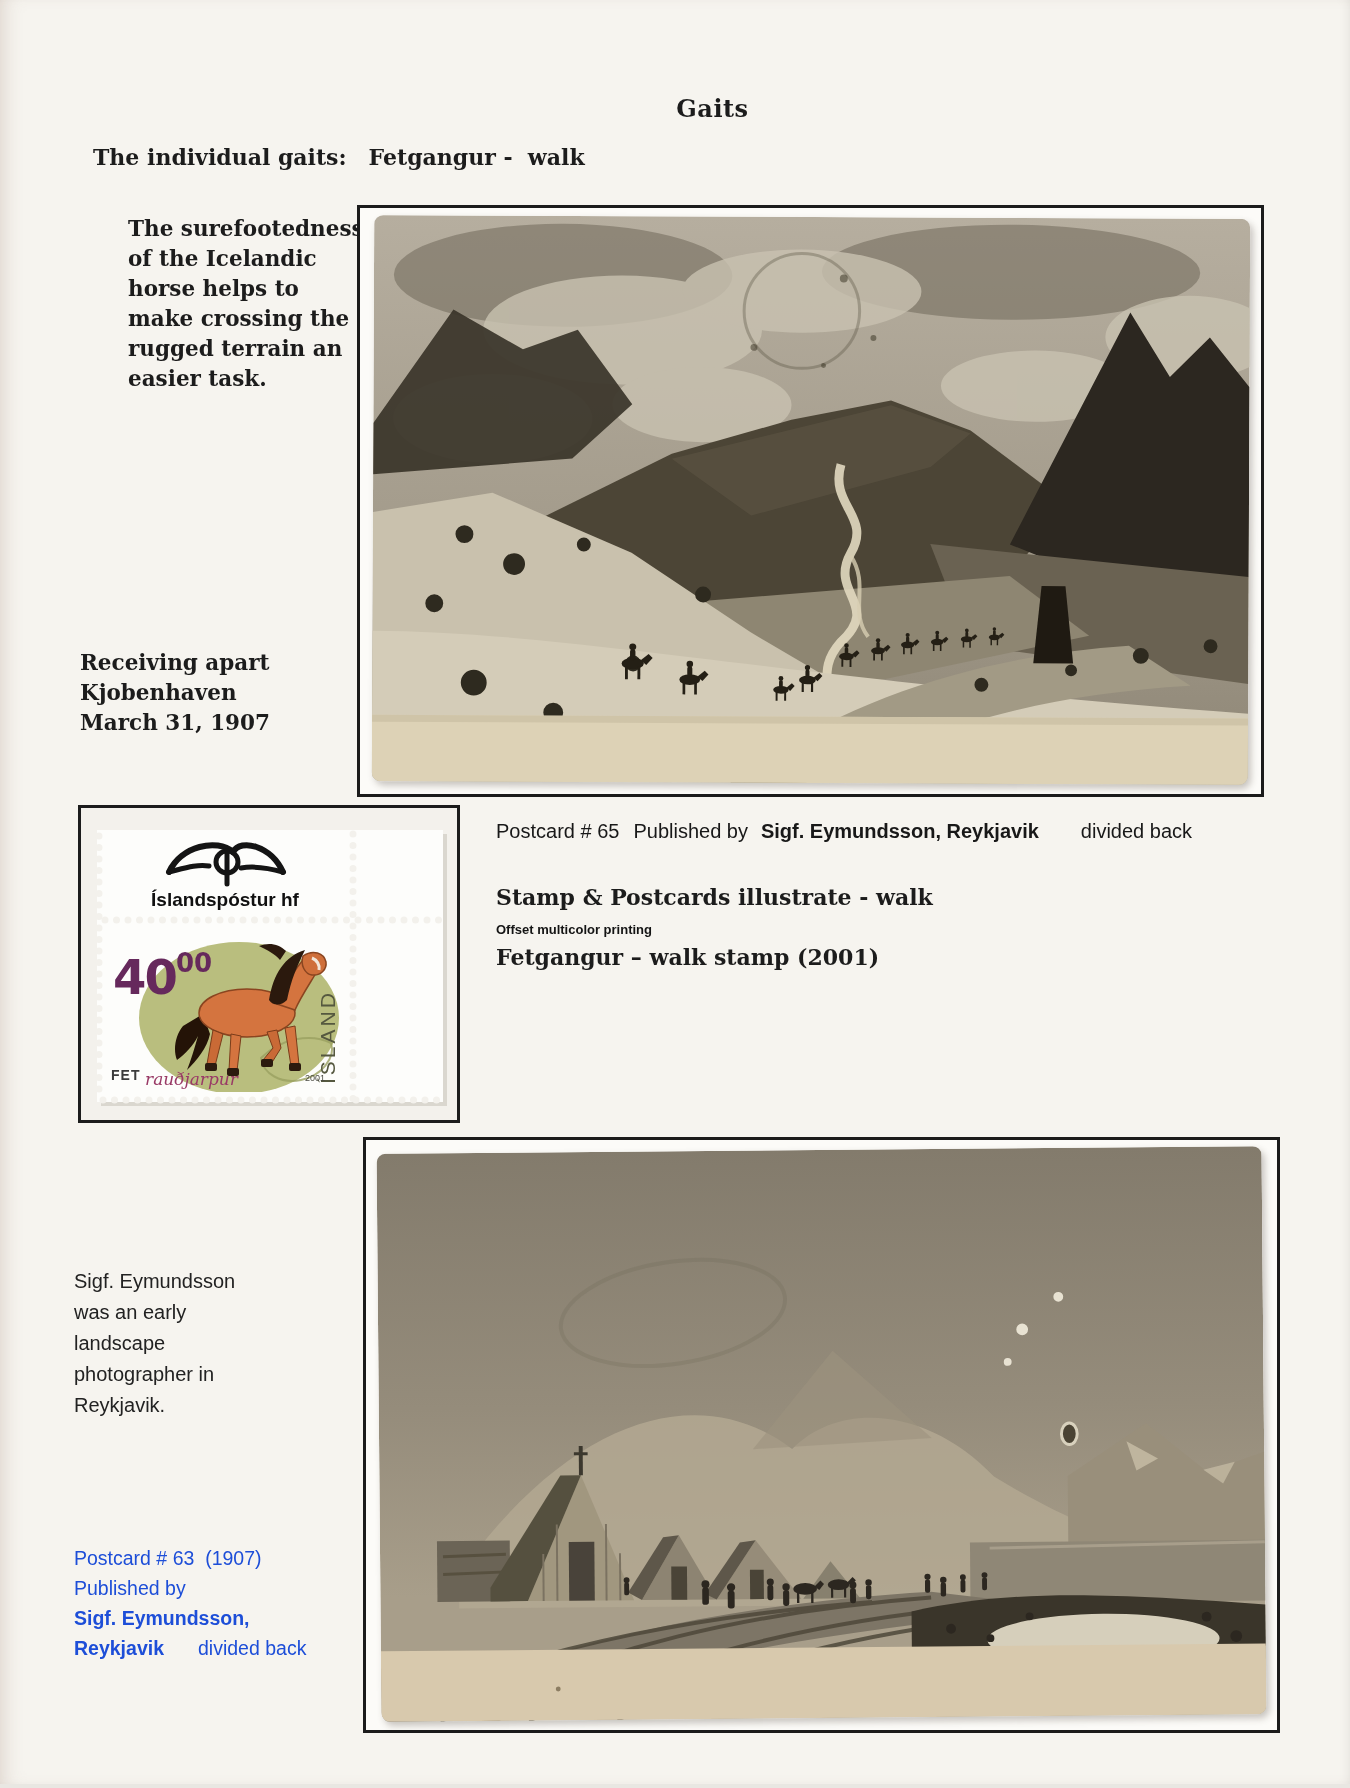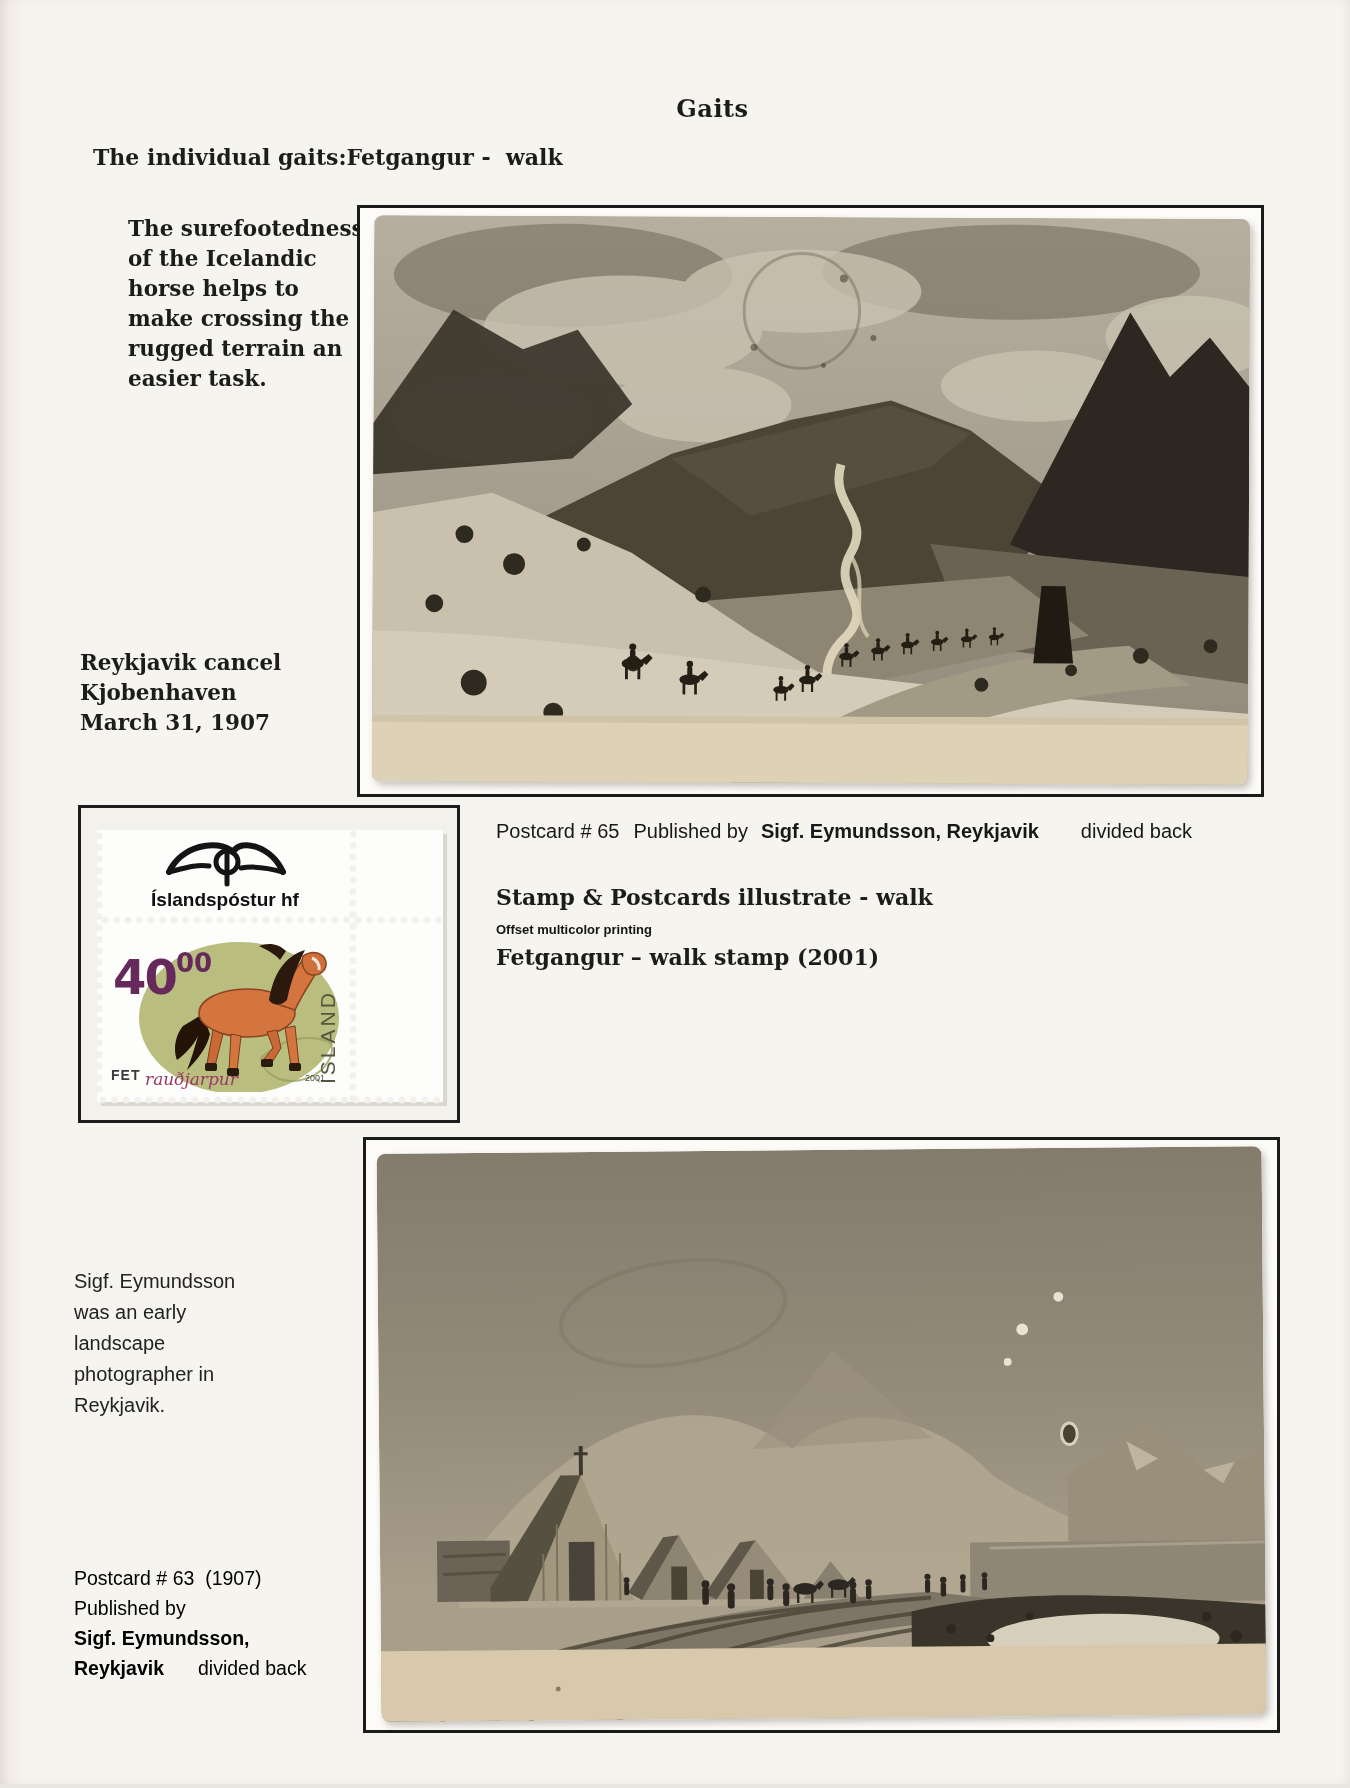--- a/index.html
+++ b/index.html
@@ -9,21 +9,21 @@
     font-family:"DejaVu Serif","Liberation Serif",serif;color:#1c1c1c;
     box-shadow:inset 14px 0 22px -14px rgba(120,80,60,.25), inset -8px 0 14px -10px rgba(0,0,0,.12);
   }
   .abs{position:absolute;}
   .pre{white-space:pre;}
   .title{
     left:75px;top:94px;width:1275px;text-align:center;
     font-weight:700;font-size:24px;letter-spacing:.5px;
   }
   .subtitle{left:93px;top:144px;font-weight:700;font-size:22px;}
-  .subtitle .val{}
+  .subtitle .val{margin-left:22px;}
   .serif-block{font-weight:700;font-size:21.5px;line-height:30px;}
   .sans{font-family:"Liberation Sans","DejaVu Sans",sans-serif;}
   .frame{border:3px solid #1b1b1b;background:#fcfbf8;box-sizing:border-box;}
   .frame1{left:357px;top:205px;width:907px;height:592px;}
   .frame2{left:363px;top:1137px;width:917px;height:596px;}
   .card{position:absolute;border-radius:9px;overflow:hidden;
         box-shadow:3px 4px 7px rgba(60,50,40,.28);}
   .card1{left:13px;top:9px;right:12px;bottom:11px;transform:rotate(.25deg);}
   .card2{left:13px;top:10px;right:13px;bottom:12px;transform:rotate(-.5deg);}
   .card svg{display:block;width:100%;height:100%;}
@@ -33,21 +33,21 @@
   .caption1 .g3{margin-left:42px;}
   .h-serif{font-weight:700;font-size:22px;}
   .heading2{left:496px;top:884px;}
   .heading3{left:496px;top:944px;}
   .subheading{left:496px;top:922px;font-size:13px;font-weight:700;color:#141414;}
   .bodytext{left:496px;top:1049px;font-size:20px;font-weight:700;line-height:33px;color:#141414;}
   .mount{left:78px;top:805px;width:382px;height:318px;border:3px solid #1c1c1c;
          background:#86efac;box-sizing:border-box;}
   .mount svg{position:absolute;left:0;top:0;width:376px;height:312px;display:block;}
   .photog{left:74px;top:1266px;font-size:20px;line-height:31px;color:#222;}
-  .caption2{left:74px;top:1543px;font-size:19.5px;line-height:30px;color:#000000;margin-top:20px;}
+  .caption2{left:74px;top:1543px;font-size:19.5px;line-height:30px;color:#1d4ed8;}
   .caption2 .bold{font-weight:700;}
   .caption2 .g3{margin-left:34px;font-weight:400;}
   .ln{white-space:pre;}
 </style>
 </head>
 <body>
 
 <div class="page">
 
   <div class="abs title">Gaits</div>
@@ -60,21 +60,21 @@
     <div class="ln">The surefootedness</div>
     <div class="ln">of the Icelandic</div>
     <div class="ln">horse helps to</div>
     <div class="ln">make crossing the</div>
     <div class="ln">rugged terrain an</div>
     <div class="ln">easier task.</div>
   </div>
 
 
   <div class="abs serif-block" style="left:80px;top:648px;">
-    <div class="ln">Reykjavik cancel</div>
+    <div class="ln">Receiving apart</div>
     <div class="ln">Kjobenhaven</div>
     <div class="ln">March 31, 1907</div>
   </div>
 
   <div class="abs frame frame1">
     <div class="card card1">
       <svg viewBox="0 0 880 572" preserveAspectRatio="none">
         <defs>
           <linearGradient id="sky1" x1="0" y1="0" x2="0" y2="1">
             <stop offset="0" stop-color="#b6ae9f"></stop>

